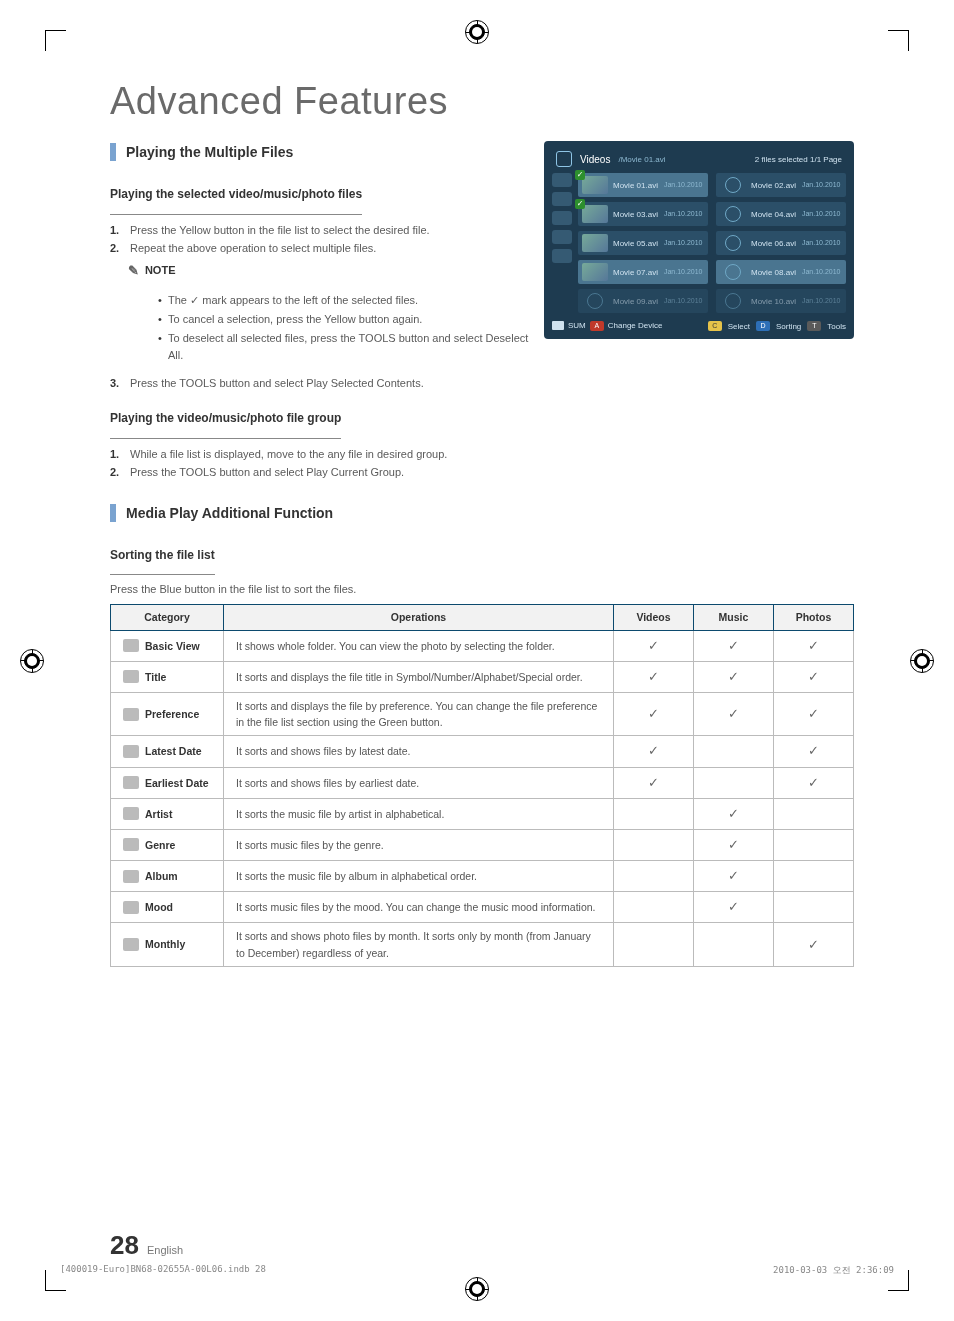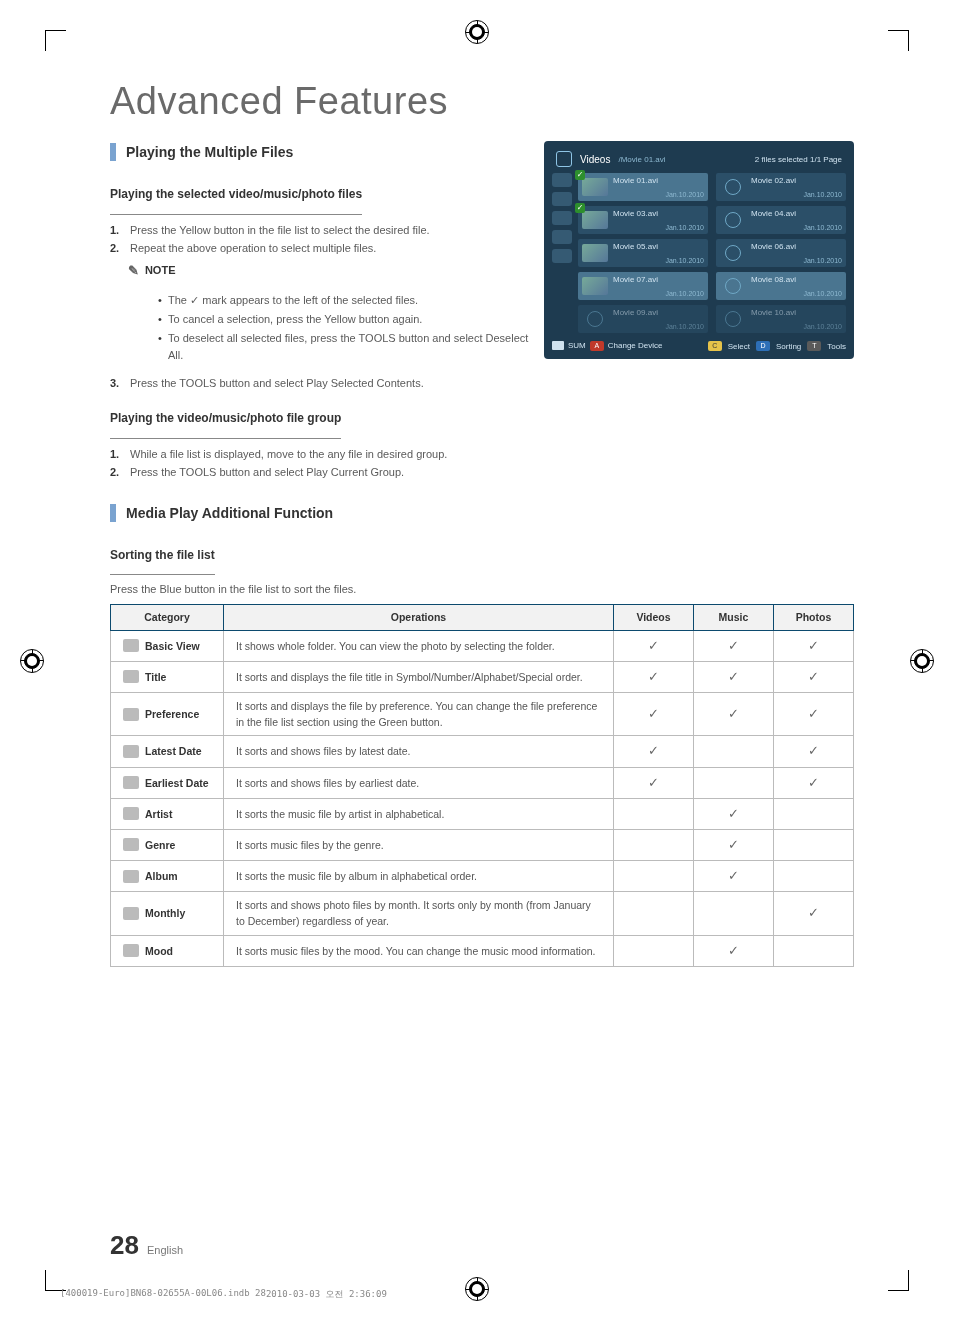--- a/index.html
+++ b/index.html
@@ -44,21 +44,21 @@
 .tv-side{width:20px;display:flex;flex-direction:column;gap:5px}
 .tv-side div{width:20px;height:14px;background:#355a73;border-radius:3px}
 .tv-grid{flex:1;display:grid;grid-template-columns:1fr 1fr;gap:5px 8px}
 .tv-item{display:flex;gap:5px;align-items:center;background:#2b4f68;border-radius:2px;padding:3px 4px;position:relative}
 .tv-item.sel{background:#4a7590}
 .tv-item.dim{opacity:.55}
 .thumb{width:26px;height:18px;background:linear-gradient(135deg,#7a9 0%,#579 100%);border-radius:2px}
 .no-thumb{width:26px;height:18px;display:flex;align-items:center;justify-content:center}
 .reel{width:14px;height:14px;border:1px solid #6fa8c6;border-radius:50%}
 .reel.g{border-color:#6fa8c6}
-.file-info{display:flex;flex-direction:column;gap:6px;flex:1}
+.file-info{display:flex;flex-direction:row;gap:6px;flex:1}
 .file-name{color:#cfe2ef;font-size:8px}
 .file-date{color:#8db8d0;font-size:7px;text-align:right}
 .chk{position:absolute;left:-3px;top:-3px;width:10px;height:10px;background:#2d8f2d;color:#fff;font-size:8px;line-height:10px;text-align:center;border-radius:2px}
 .tv-foot{display:flex;align-items:center;gap:6px;margin-top:8px;font-size:8px;color:#cfe2ef}
 .tv-foot .right{margin-left:auto;display:flex;gap:6px;align-items:center}
 .kb{display:inline-block;min-width:10px;height:10px;border-radius:2px;text-align:center;line-height:10px;font-size:7px;color:#fff;padding:0 2px}
 .kb.c{background:#e6c34a;color:#333}
 .kb.d{background:#2d6fb7}
 .kb.t{background:#5a5a5a}
 .kb.a{background:#c0392b}
@@ -68,21 +68,21 @@
 .tbl{width:100%;border-collapse:collapse;font-size:10.5px;margin-top:6px}
 .tbl th{background:#f2f2f2;color:#333;font-weight:bold;border:1px solid #0c4a6e;padding:4px 6px;font-size:10.5px}
 .tbl td{border:1px solid #bbb;padding:5px 12px;vertical-align:middle;color:#555}
 .tbl td.c,.tbl th.c{text-align:center;width:55px}
 .cat{display:flex;align-items:center;gap:6px;color:#333;font-weight:bold}
 .cat-ico{width:16px;height:13px;background:#bbb;border-radius:2px;display:inline-block}
 .chev{font-size:13px;color:#666}
 .pgnum{position:absolute;left:110px;bottom:60px;display:flex;align-items:baseline;gap:8px}
 .pgnum .n{font-size:26px;font-weight:bold;color:#333}
 .pgnum .l{font-size:11px;color:#777}
-.footer{position:absolute;left:60px;right:60px;bottom:20px;display:flex;font-size:9px;color:#888;font-family:monospace}
+.footer{position:absolute;left:60px;right:60px;bottom:44px;display:flex;justify-content:space-between;font-size:9px;color:#888;font-family:monospace}
 </style>
 </head>
 <body>
 
 <div class="page">
   <div class="cropcorner cc-tl"></div>
   <div class="cropcorner cc-tr"></div>
   <div class="cropcorner cc-bl"></div>
   <div class="cropcorner cc-br"></div>
   <div class="regmark rm-t"></div>
@@ -349,35 +349,35 @@
             <td>
               <span class="cat"><span class="cat-ico"></span>Album</span>
             </td>
             <td>It sorts the music file by album in alphabetical order.</td>
             <td class="c"></td>
             <td class="c"><span class="chev">✓</span></td>
             <td class="c"></td>
           </tr>
           <tr>
             <td>
+              <span class="cat"><span class="cat-ico"></span>Mood</span>
+            </td>
+            <td>It sorts music files by the mood. You can change the music mood information.</td>
+            <td class="c"></td>
+            <td class="c"><span class="chev">✓</span></td>
+            <td class="c"></td>
+          </tr>
+          <tr>
+            <td>
               <span class="cat"><span class="cat-ico"></span>Monthly</span>
             </td>
             <td>It sorts and shows photo files by month. It sorts only by month (from January to December) regardless of year.</td>
             <td class="c"></td>
             <td class="c"></td>
             <td class="c"><span class="chev">✓</span></td>
-          </tr>
-          <tr>
-            <td>
-              <span class="cat"><span class="cat-ico"></span>Mood</span>
-            </td>
-            <td>It sorts music files by the mood. You can change the music mood information.</td>
-            <td class="c"></td>
-            <td class="c"><span class="chev">✓</span></td>
-            <td class="c"></td>
           </tr>
         </tbody>
     </table>
   </div>
 
   <div class="pgnum">
     <span class="n">28</span>
     <span class="l">English</span>
   </div>
 

